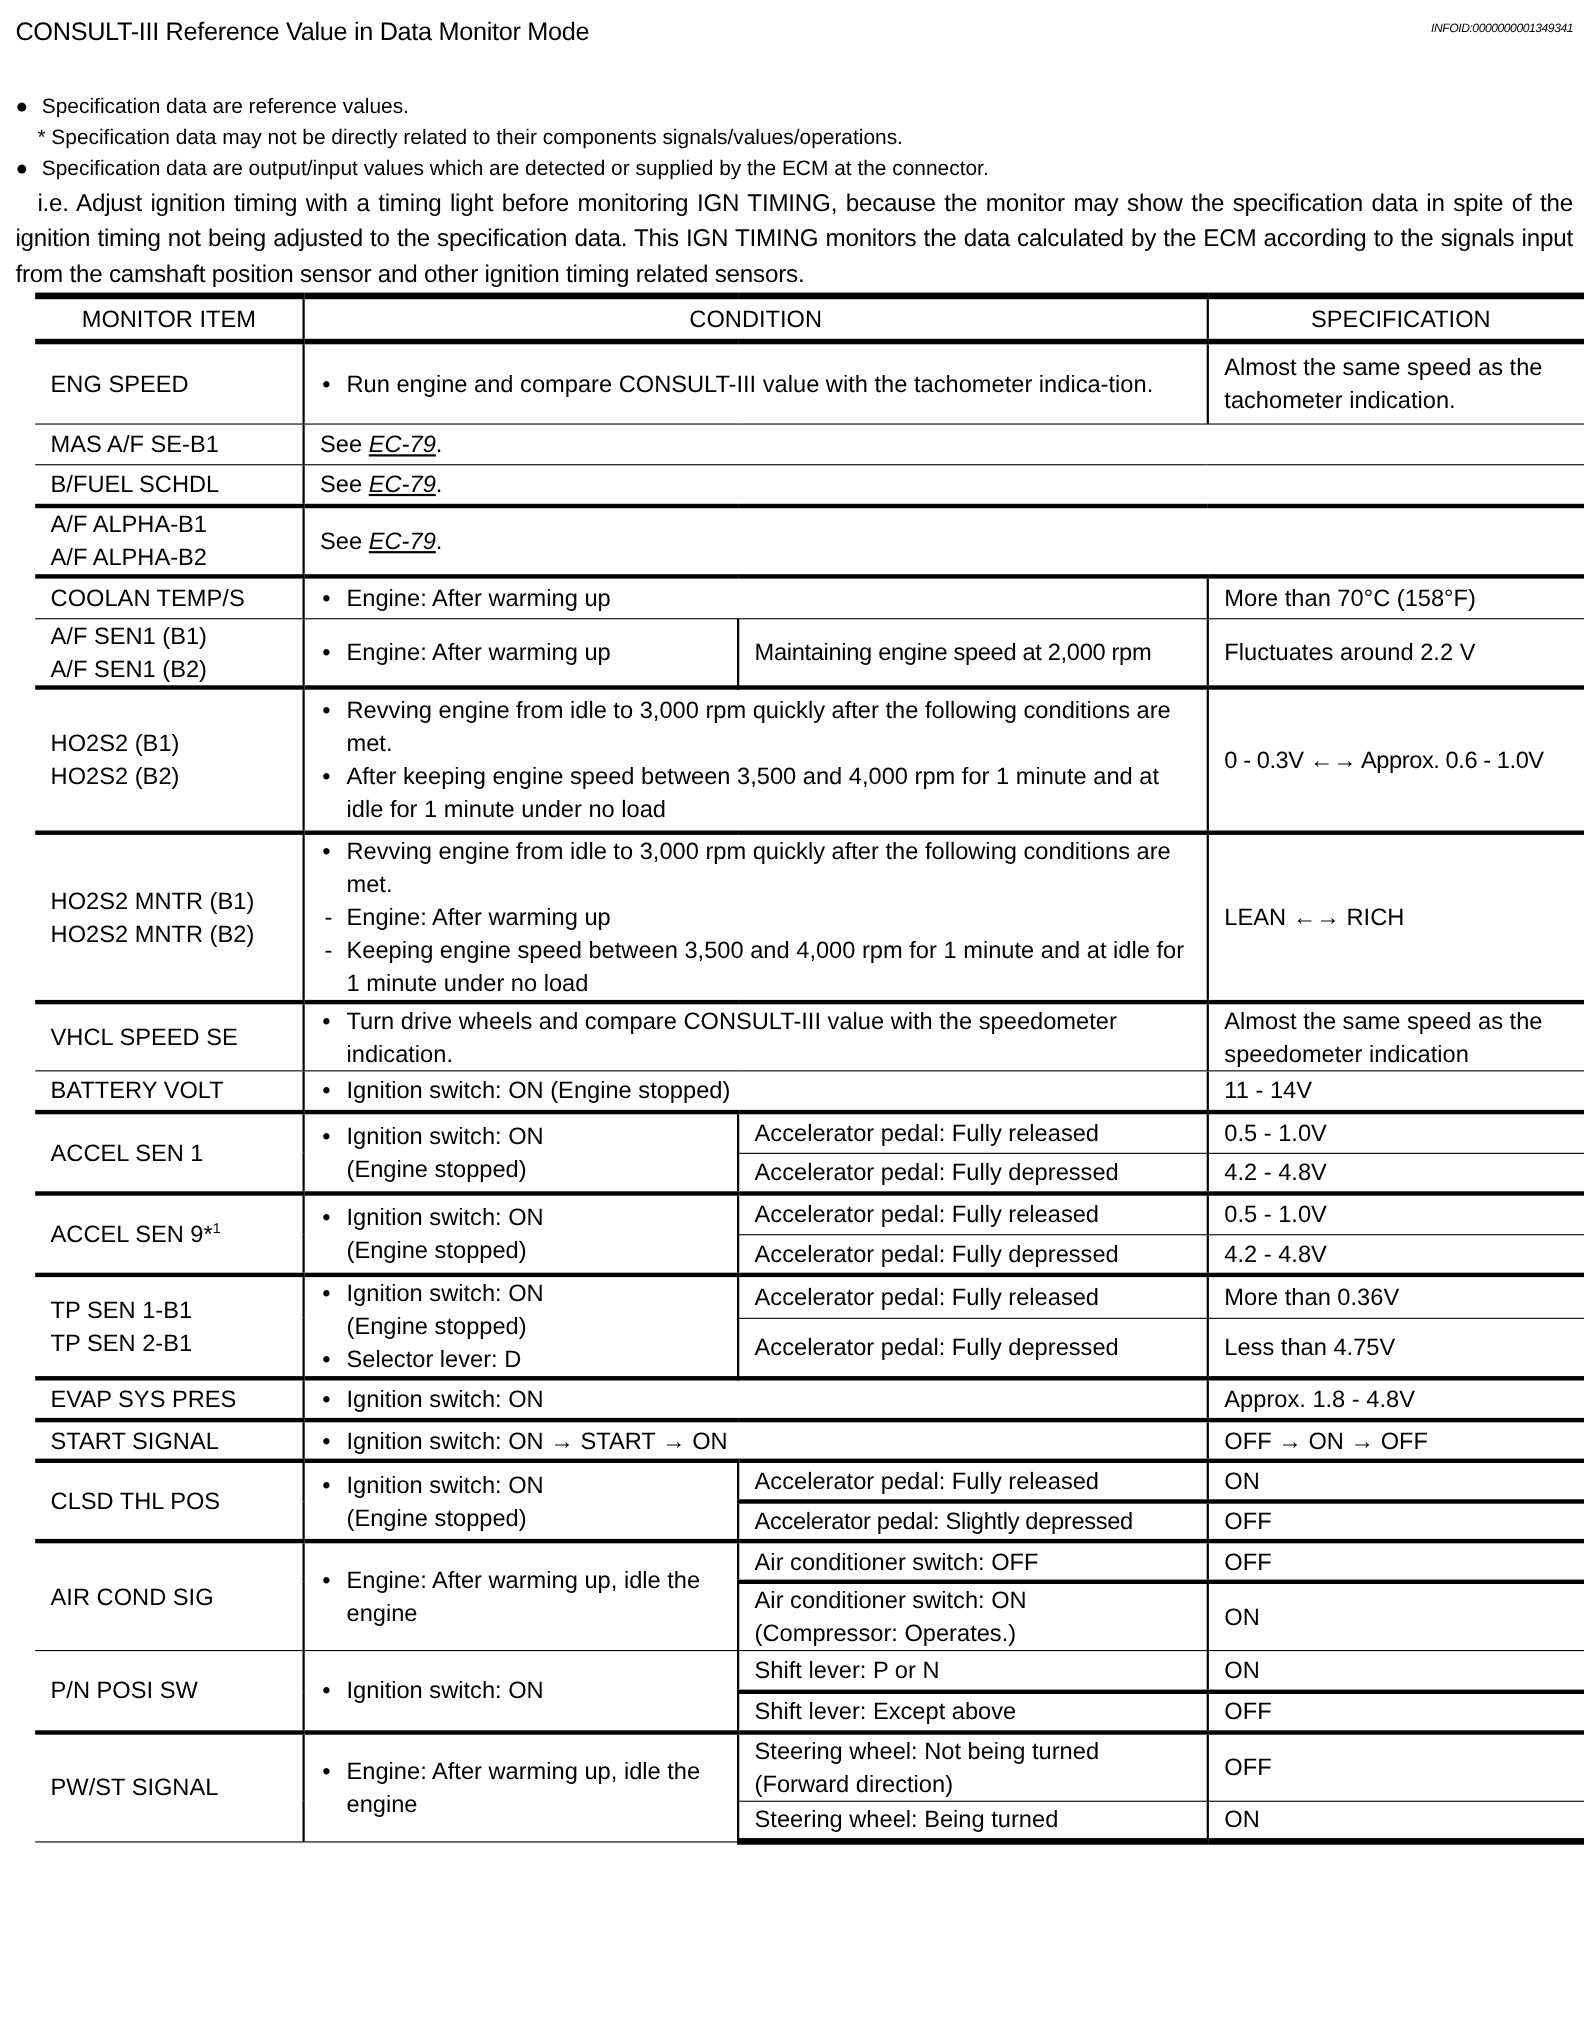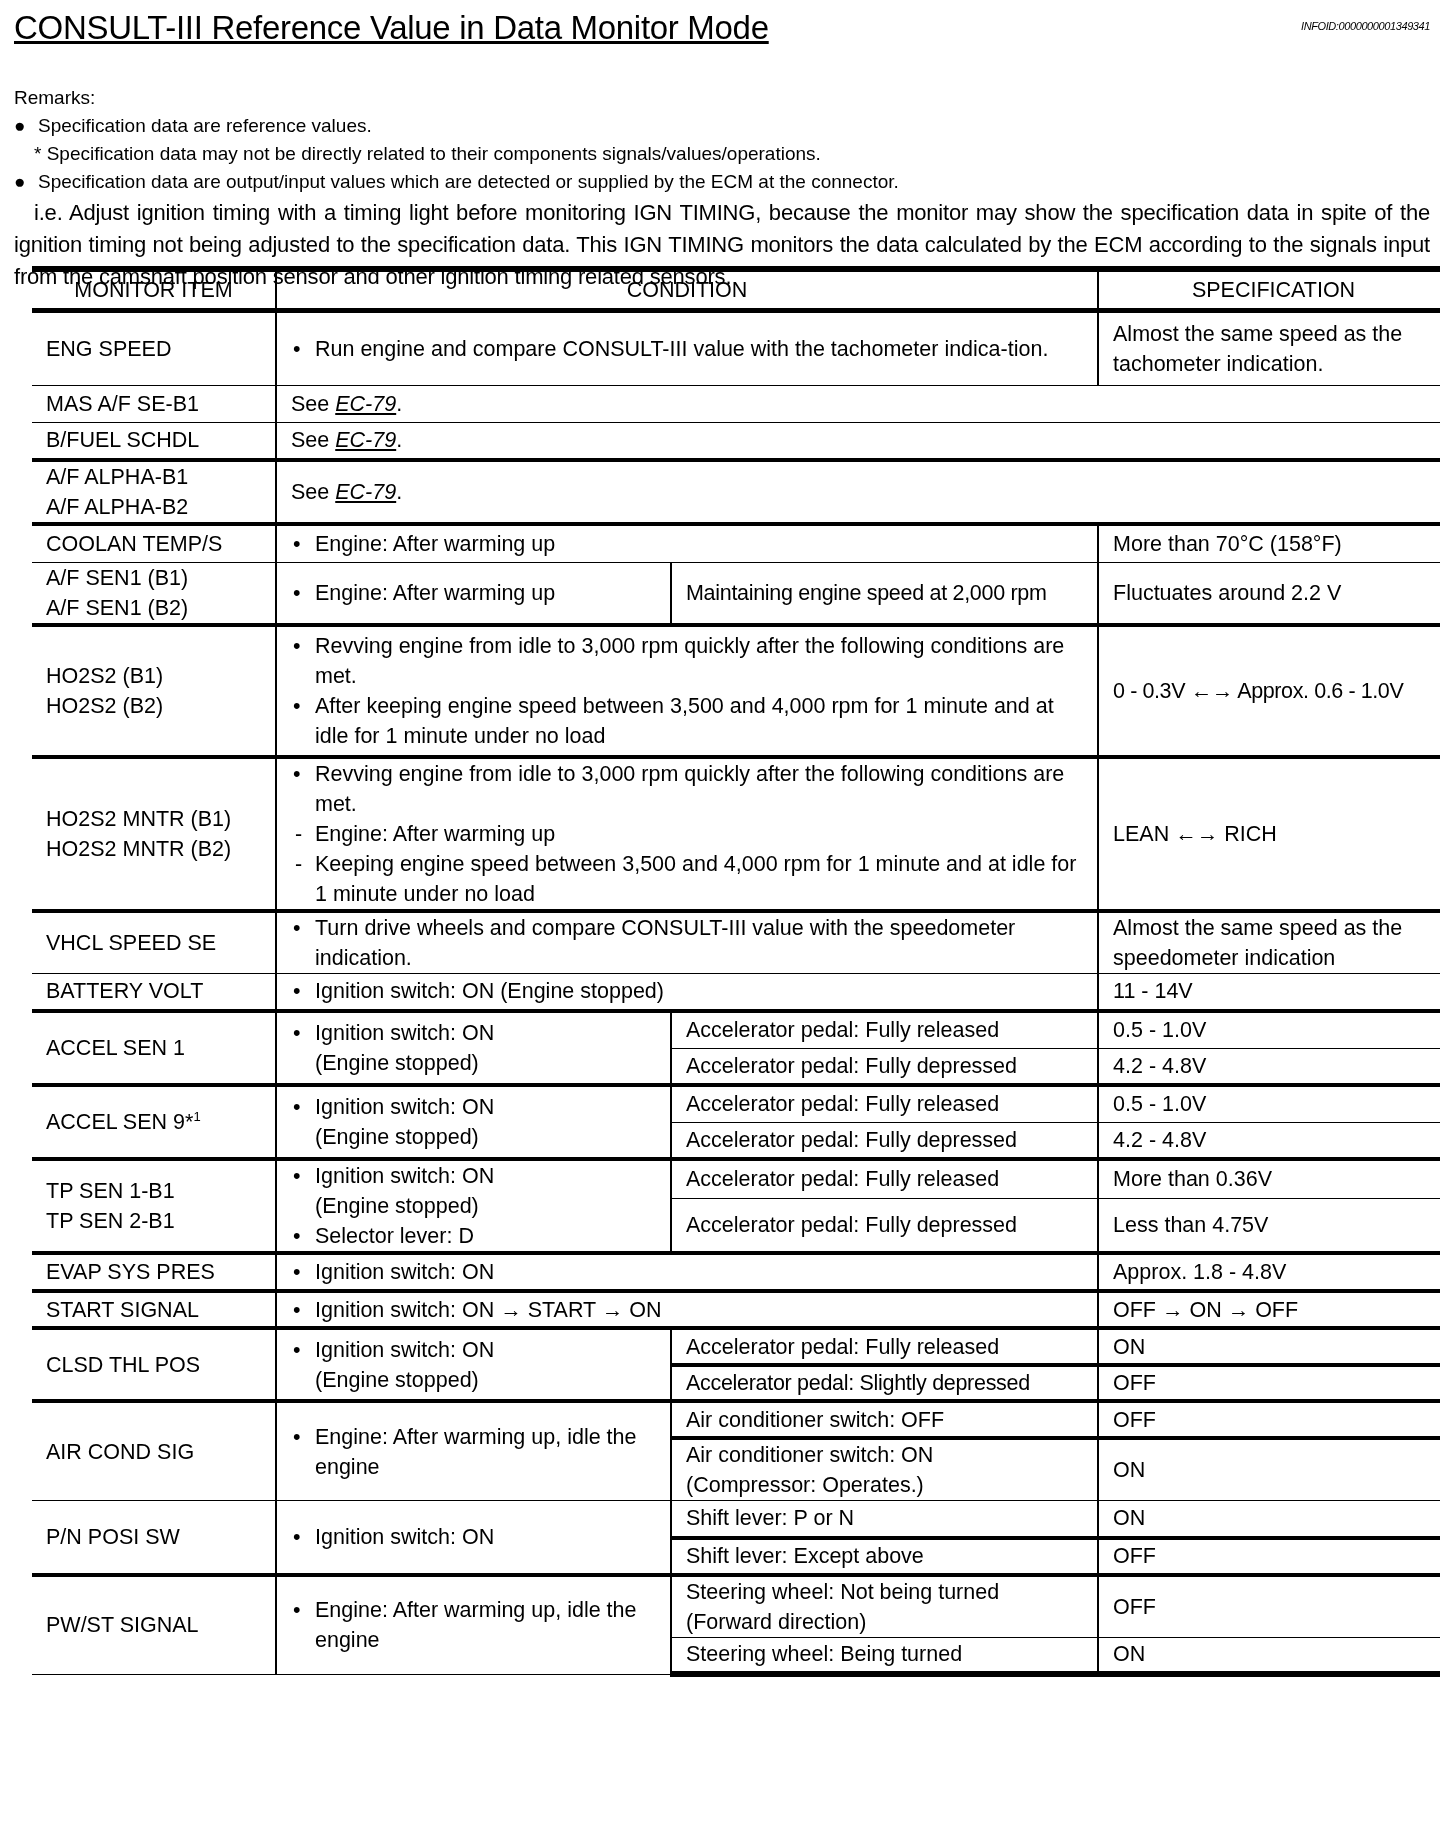--- a/index.html
+++ b/index.html
@@ -2,21 +2,21 @@
 <html><head>
 <meta charset="utf-8">
 <style>
   html, body { margin: 0; padding: 0; background: #ffffff; }
   body {
     width: 1440px; height: 1834px; position: relative; overflow: hidden;
     font-family: "Liberation Sans", sans-serif; color: #000;
   }
   .title {
     position: absolute; left: 14px; top: 4px;
-    font-size: 33px; line-height: 48px; letter-spacing: -0.3px; white-space: nowrap; text-decoration: underline;
+    font-size: 23px; line-height: 48px; letter-spacing: -0.3px; white-space: nowrap;
   }
   .infoid {
     position: absolute; right: 10px; top: 20px;
     font-size: 11px; font-style: italic; letter-spacing: -0.4px; white-space: nowrap;
   }
   .remarks {
     position: absolute; left: 14px; top: 84px; width: 1416px;
     font-size: 19px; line-height: 28px;
   }
   .remarks .line { white-space: nowrap; }
@@ -49,21 +49,20 @@
   .link { text-decoration: underline; font-style: italic; }
   sup { font-size: 13px; line-height: 0; }
 </style>
 </head>
 <body>
 
 <div class="title">CONSULT-III Reference Value in Data Monitor Mode</div>
 <div class="infoid">INFOID:0000000001349341</div>
 
 <div class="remarks">
-  <div class="line">Remarks:</div>
   <div class="line"><span class="bullet">●</span><span>Specification data are reference values.</span></div>
   <div class="line indent">* Specification data may not be directly related to their components signals/values/operations.</div>
   <div class="line"><span class="bullet">●</span><span>Specification data are output/input values which are detected or supplied by the ECM at the connector.</span></div>
   <div class="para">i.e. Adjust ignition timing with a timing light before monitoring IGN TIMING, because the monitor may show the specification data in spite of the ignition timing not being adjusted to the specification data. This IGN TIMING monitors the data calculated by the ECM according to the signals input from the camshaft position sensor and other ignition timing related sensors.</div>
 </div>
 
 <table class="spec">
   <colgroup>
     <col style="width:244px">
       <col style="width:395px">

